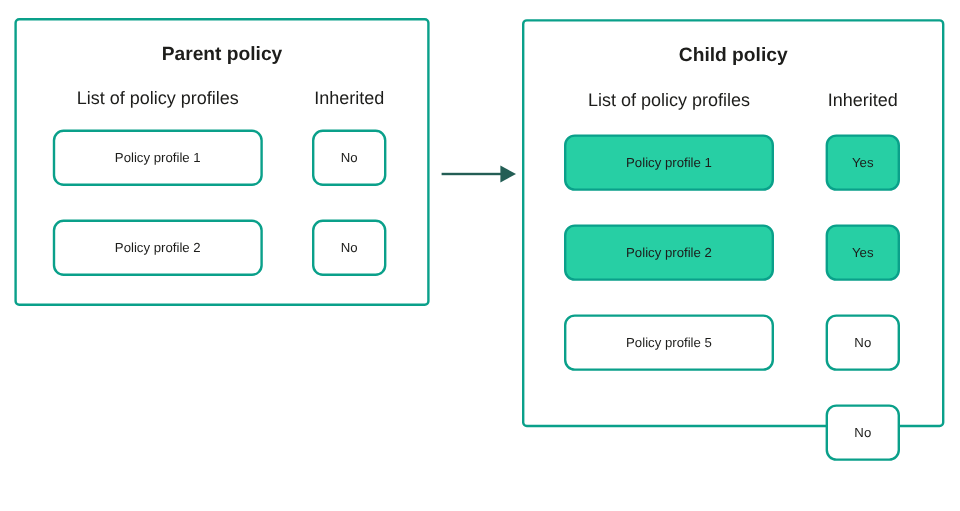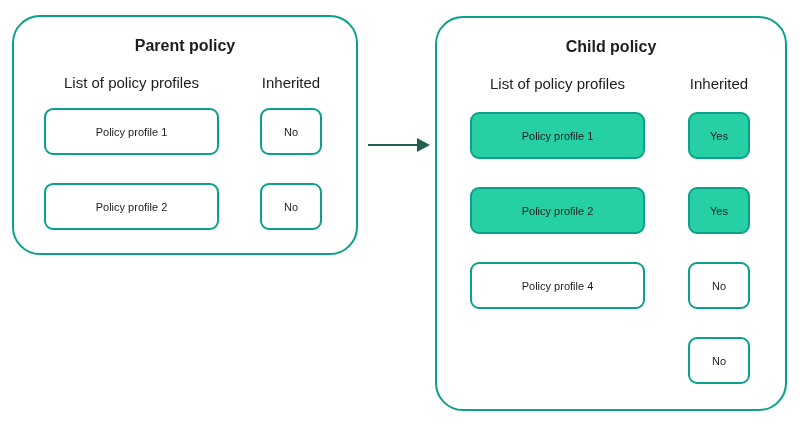--- a/index.html
+++ b/index.html
@@ -20,25 +20,25 @@
     position: relative;
     width: 800px;
     height: 426px;
     background: var(--background);
     overflow: hidden;
   }
   .panel {
     position: absolute;
     background: var(--background);
     border: 2px solid var(--accent);
-    border-radius: 28px;
+    border-radius: 4px;
     padding-left: 15px;
   }
   .panel.parent { left: 12px;  top: 15px; width: 346px; height: 240px; }
-  .panel.child  { left: 435px; top: 16px; width: 352px; height: 395px; }
+  .panel.child  { left: 435px; top: 16px; width: 352px; height: 340px; }
 
   .panel-title {
     position: absolute;
     left: 0; right: 0;
     top: 20px;
     margin: 0;
     text-align: center;
     font-size: 16px;
     font-weight: 700;
     color: var(--text);
@@ -131,19 +131,19 @@
     <h2 class="panel-title">Child policy</h2>
     <div class="col-header col-profile">List of policy profiles</div>
     <div class="col-header col-flag">Inherited</div>
 
     <div class="row-box col-profile c1 filled">Policy profile 1</div>
     <div class="row-box col-flag c1 filled">Yes</div>
 
     <div class="row-box col-profile c2 filled">Policy profile 2</div>
     <div class="row-box col-flag c2 filled">Yes</div>
 
-    <div class="row-box col-profile c3">Policy profile 4</div>
+    <div class="row-box col-profile c3">Policy profile 5</div>
     <div class="row-box col-flag c3">No</div>
 
     <div class="row-box col-flag c4">No</div>
   </section>
 
 </div>
 
 </body></html>

